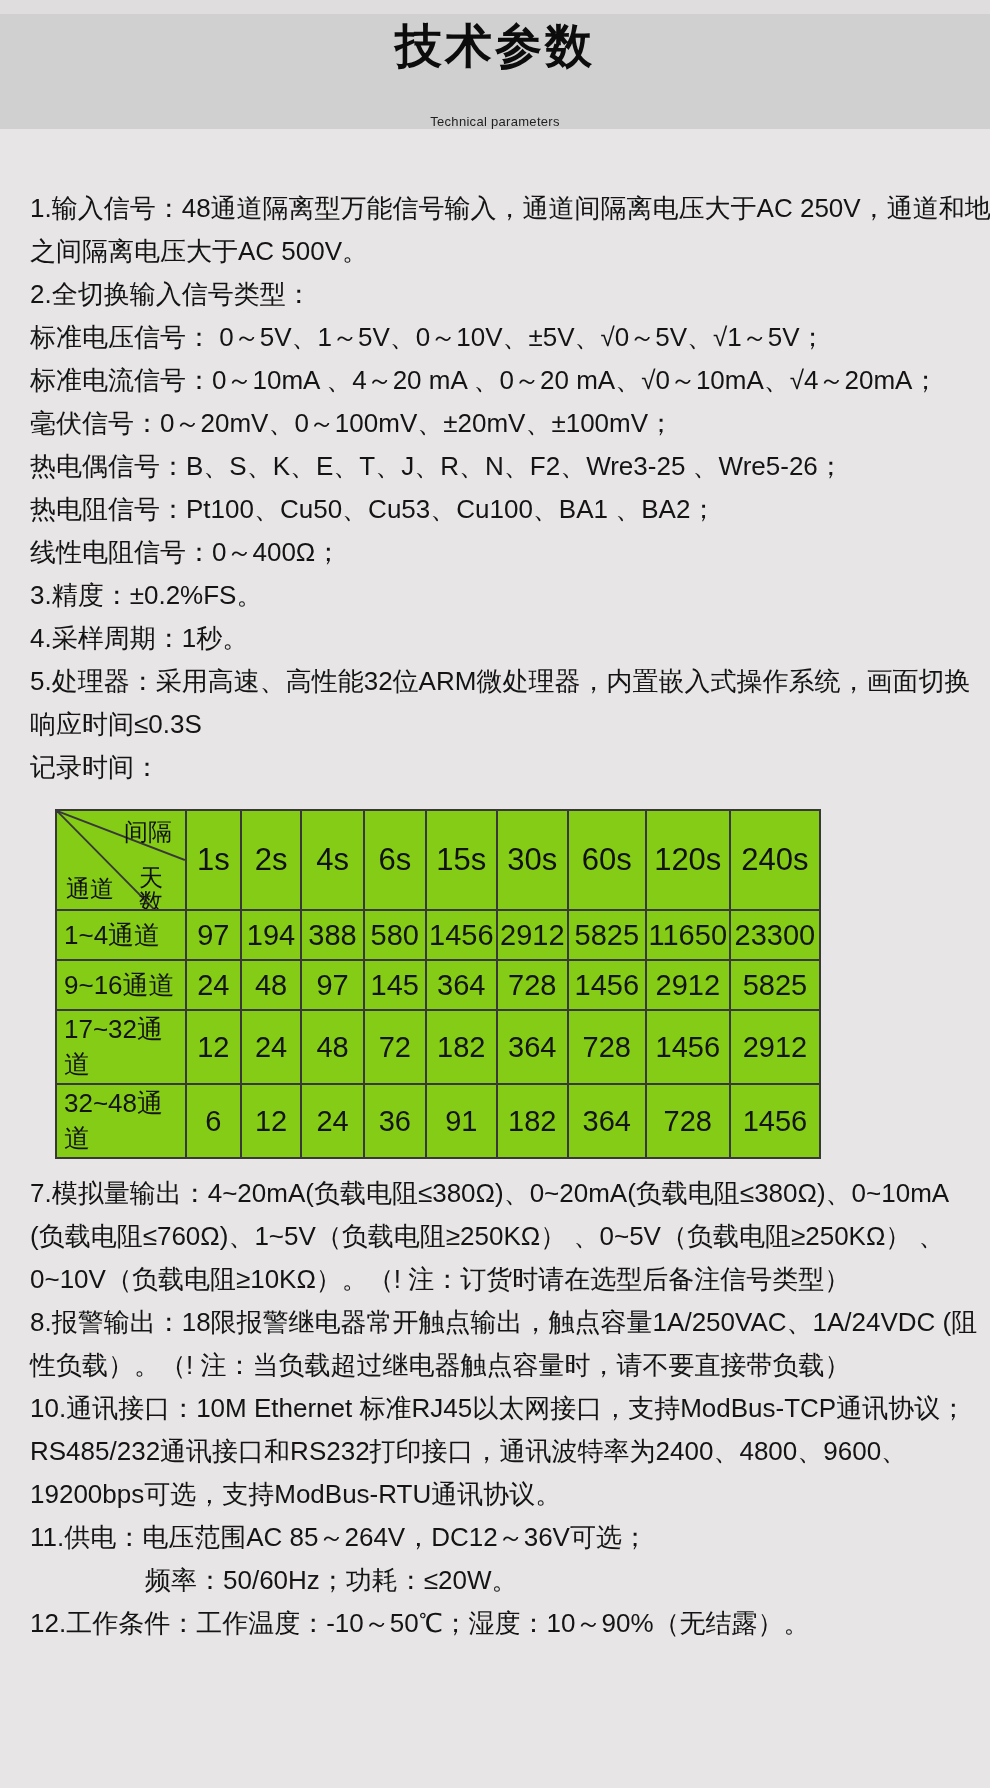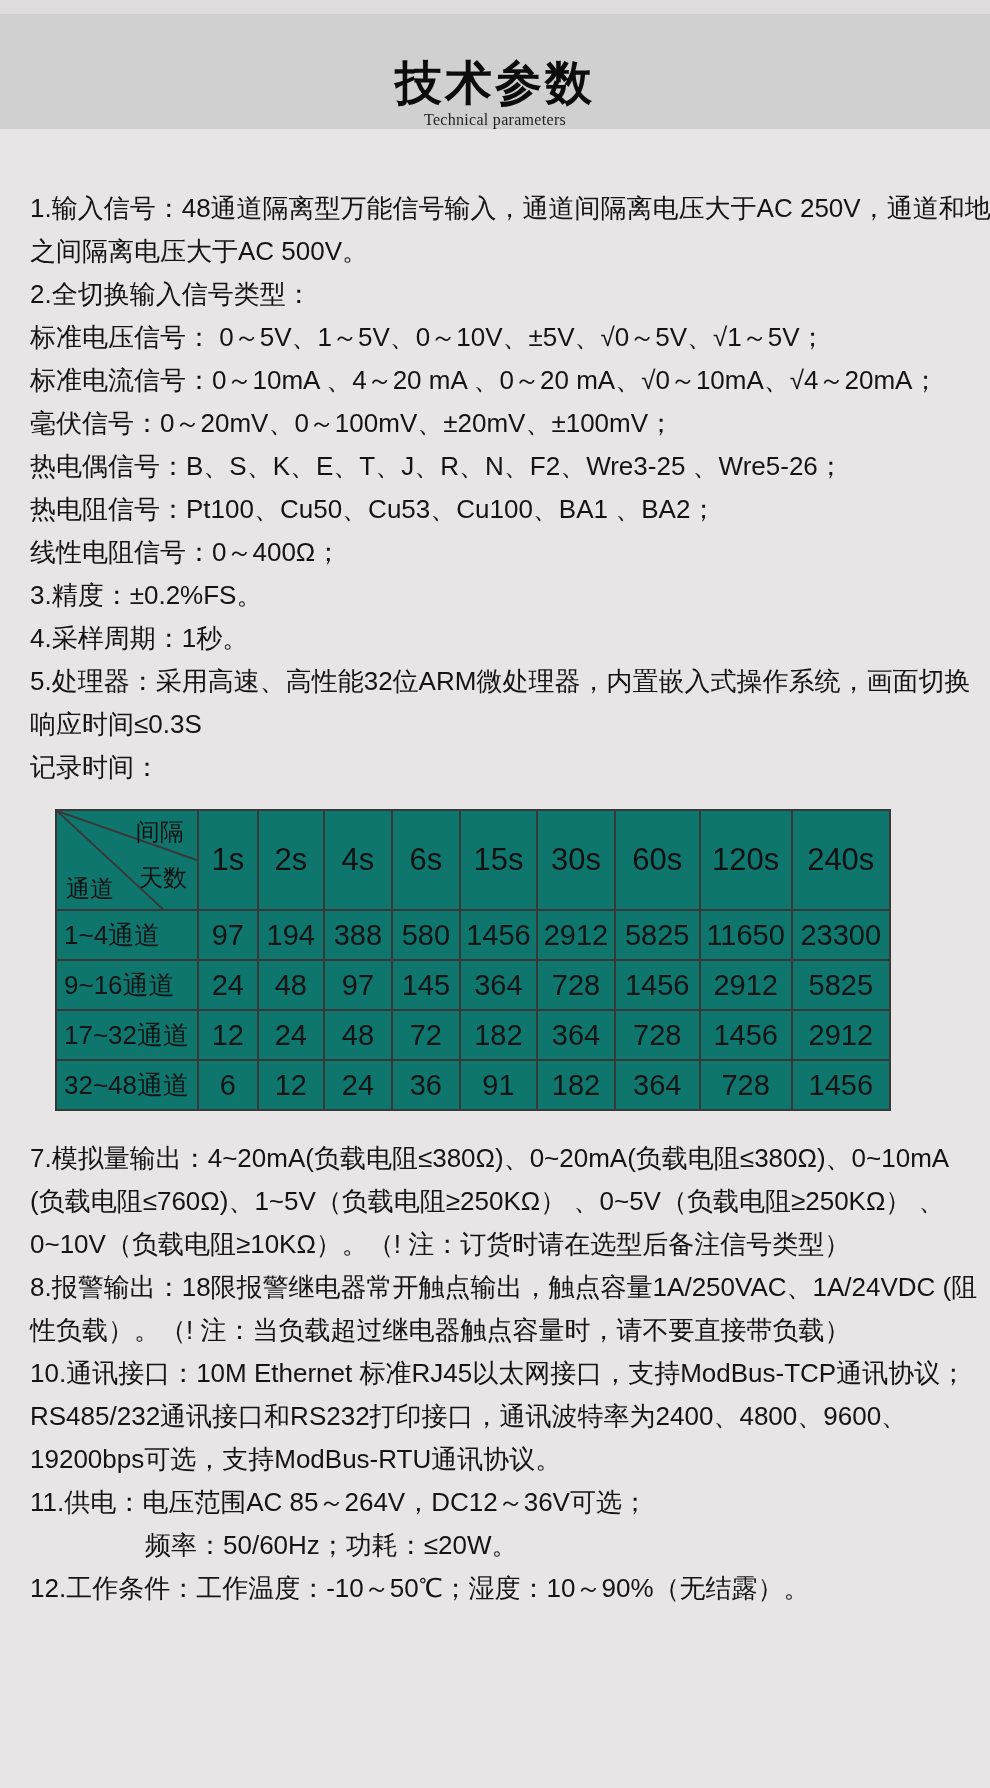--- a/index.html
+++ b/index.html
@@ -6,35 +6,35 @@
   body {
     width:990px; height:1788px;
     background:#e7e5e5;
     font-family:"Liberation Sans", sans-serif;
     color:#141414;
     overflow:hidden;
   }
   .top-strip { height:14px; background:#dfdddd; }
   .band {
     height:115px; background:#d1d0d0;
-    display:flex; flex-direction:column; align-items:center; justify-content:flex-end;
+    display:flex; flex-direction:column; align-items:center; justify-content:space-between;
   }
   .title {
     font-size:47px; font-weight:bold; color:#0c0c0c;
     letter-spacing:3px; line-height:1; margin-top:8px;
   }
-  .subtitle { font-size:16px; color:#1f1f1f; margin-top:5px; letter-spacing:0.3px;font-family:Liberation Serif, serif; }
+  .subtitle { font-size:13px; color:#1f1f1f; margin-top:5px; letter-spacing:0.3px; }
   .content { padding:58px 20px 0 30px; }
   .spec-line { font-size:26px; line-height:43px; white-space:nowrap; }
   .spec-line.indent { padding-left:115px; }
 
   table.rec-table {
     border-collapse:collapse; table-layout:fixed;
-    width:836px; margin:20px 0 26px 25px;
-    background:#0f766e;
+    width:766px; margin:20px 0 13px 25px;
+    background:#84cc16;
   }
   .rec-table th, .rec-table td {
     border:2px solid #383838;
     overflow:hidden;
   }
   .rec-table .head-row th {
     height:96px; font-size:31px; font-weight:normal; color:#111;
   }
   .rec-table .data-row td { height:46px; }
   .rec-table .row-label { font-size:26px; text-align:left; padding-left:7px; }

